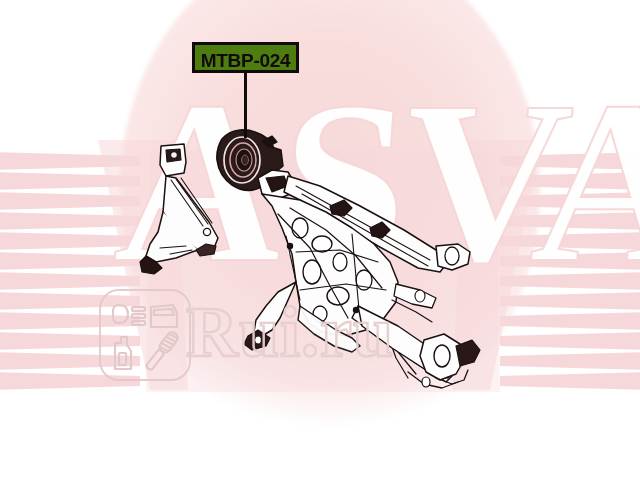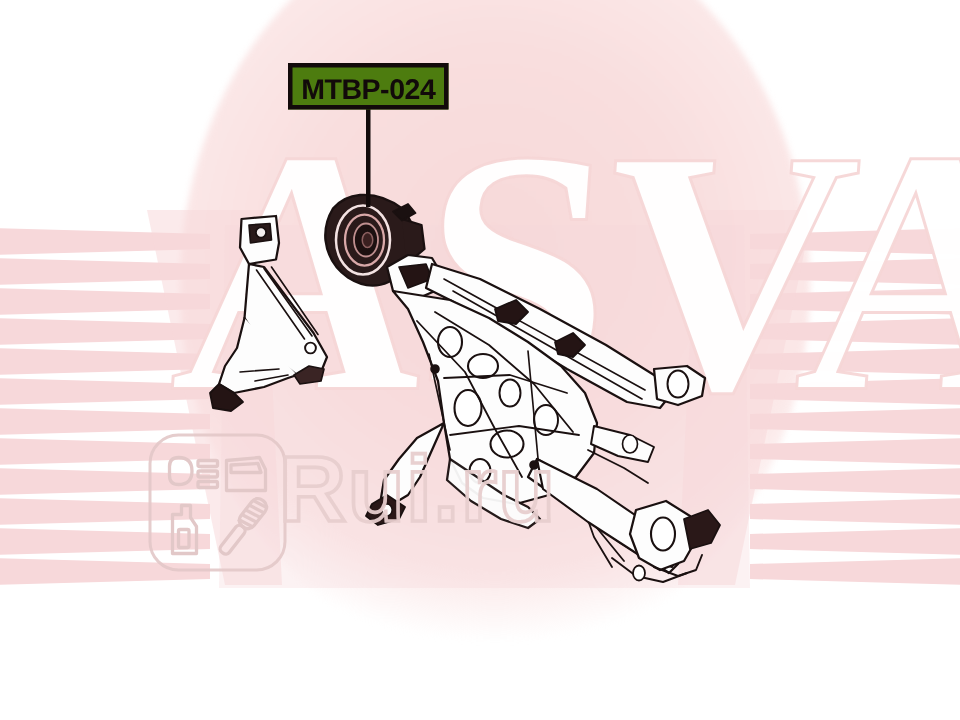--- a/index.html
+++ b/index.html
@@ -69,22 +69,22 @@
     color: rgba(255,255,255,0.96);
     -webkit-text-stroke: 2px rgba(246,214,214,0.95);
     text-shadow: 0 0 0 rgba(0,0,0,0);
     z-index: 12;
     white-space: nowrap;
     transform: skewX(-4deg);
   }
 
   #wm-site {
     left: 186px; top: 296px;
-    font-family: Liberation Sans, sans-serif;
-    font-size: 62px;
+    font-family: Liberation Serif, serif;
+    font-size: 72px;
     font-weight: bold;
     letter-spacing: 1px;
     line-height: 1;
     color: transparent;
     -webkit-text-stroke: 2.4px rgba(231,205,205,0.95);
     z-index: 30;
     white-space: nowrap;
   }
 
   

